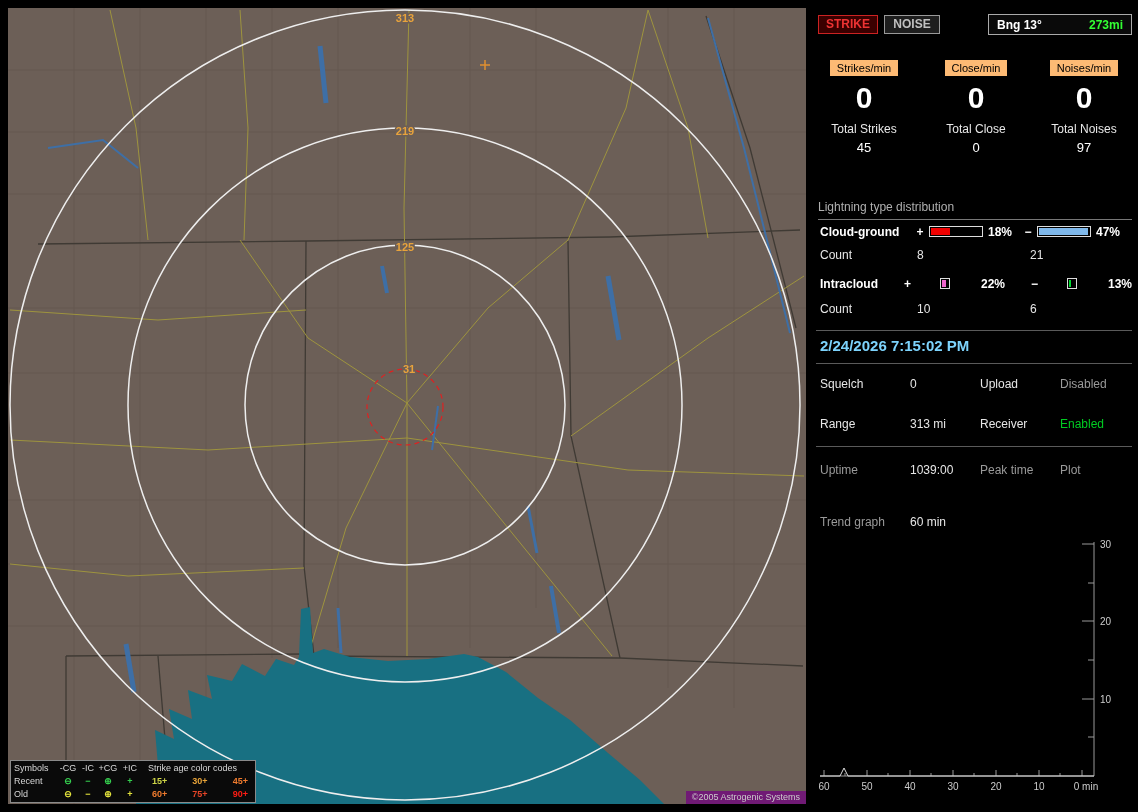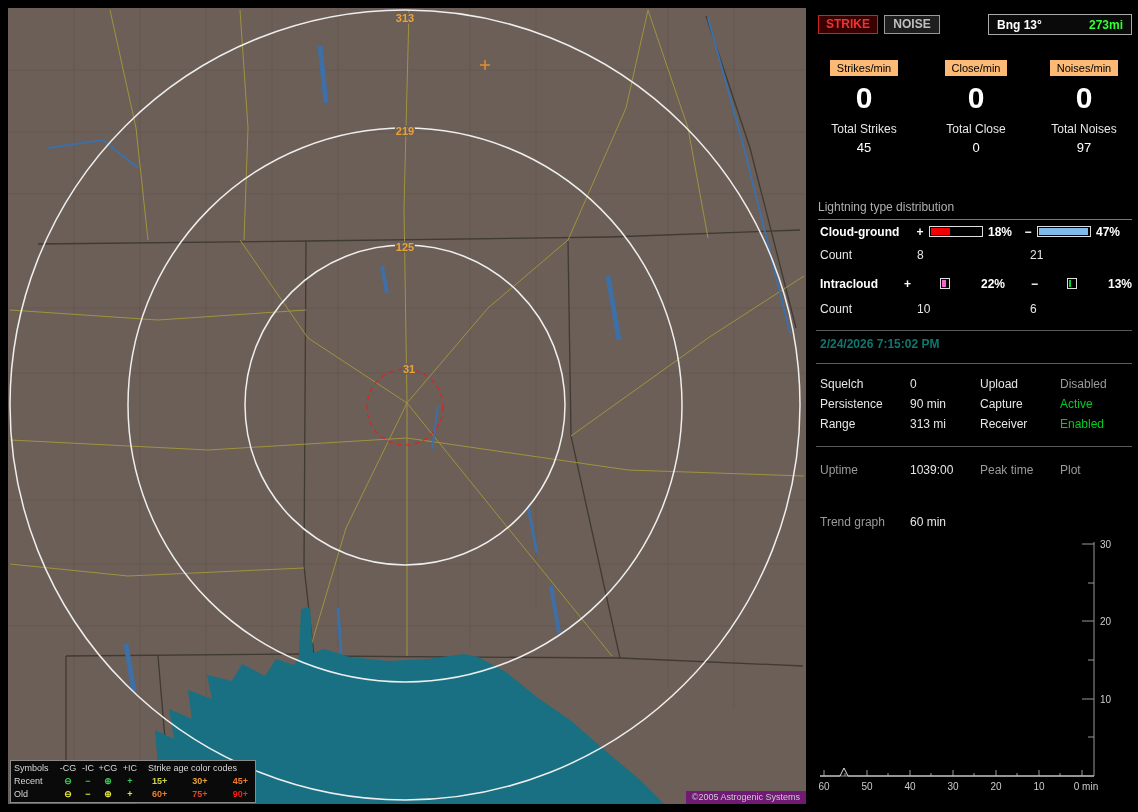--- a/index.html
+++ b/index.html
@@ -71,21 +71,21 @@
   .fill-cg-minus { background:#7fb8ea; width:94%; }
   .fill-ic-plus  { background:#ee66cc; width:44%; }
   .fill-ic-minus { background:#00d830; width:26%; }
   .d-pct { width:36px; font-weight:bold; color:#fff; padding-left:2px; }
   .count-row { left:8px; width:312px; display:flex; height:15px; }
   .c-label { width:97px; }
   .c-v1 { width:113px; }
 
   .hr { left:4px; width:316px; height:1px; background:#5a5a5a; }
 
-  .datetime { left:8px; top:337px; color:#0f766e; font-size:12px; font-weight:bold; }
+  .datetime { left:8px; top:337px; color:#7dd3fc; font-size:15px; font-weight:bold; }
 
   .st-row { left:8px; width:312px; display:flex; height:20px; align-items:center; }
   .s-c1 { width:90px; }
   .s-c2 { width:70px; }
   .s-c3 { width:80px; }
   .val-gray { color:#9a9a9a; }
   .val-green { color:#00cc22; }
   .lab-gray { color:#9a9a9a; }
 
   .graph { left:2px; top:532px; }
@@ -275,26 +275,20 @@
     <div class="abs hr" style="top:330px;"></div>
     <div class="abs datetime">2/24/2026 7:15:02 PM</div>
     <div class="abs hr" style="top:363px;"></div>
 
     <div class="abs st-row" style="top:374px;">
       <span class="s-c1">Squelch</span>
       <span class="s-c2">0</span>
       <span class="s-c3">Upload</span>
       <span class="val-gray">Disabled</span>
     </div>
-    <div class="abs st-row" style="top:394px;">
-      <span class="s-c1">Persistence</span>
-      <span class="s-c2">90 min</span>
-      <span class="s-c3">Capture</span>
-      <span class="val-green">Active</span>
-    </div>
     <div class="abs st-row" style="top:414px;">
       <span class="s-c1">Range</span>
       <span class="s-c2">313 mi</span>
       <span class="s-c3">Receiver</span>
       <span class="val-green">Enabled</span>
     </div>
 
     <div class="abs hr" style="top:446px;"></div>
 
     <div class="abs st-row" style="top:460px;">

